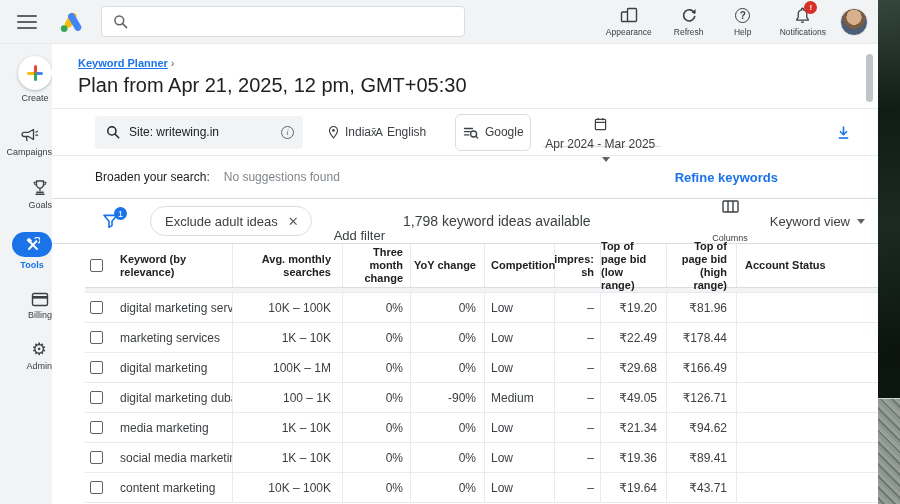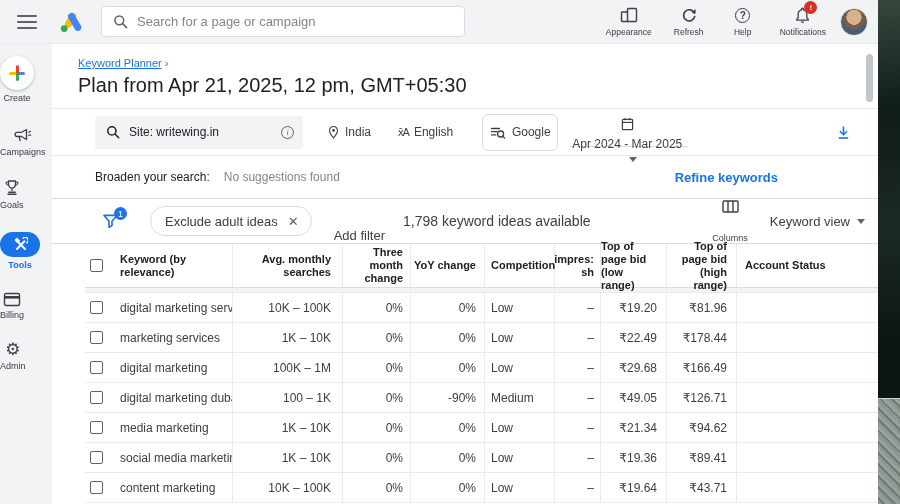--- a/index.html
+++ b/index.html
@@ -29,47 +29,47 @@
   .tb-action { display:flex; flex-direction:column; align-items:center; gap:3px; cursor:pointer; min-width:34px; }
   .tb-action .glyph { height:18px; display:flex; align-items:center; justify-content:center; }
   .tb-action .lbl { font-size:8.5px; color:#3c4043; white-space:nowrap; }
   .help-circle { width:15px; height:15px; border:1.5px solid #3c4043; border-radius:50%; font-size:10px; color:#3c4043; display:flex; align-items:center; justify-content:center; font-weight:bold; }
   .bell-wrap { position:relative; }
   .notif-badge { position:absolute; top:-5px; right:-7px; min-width:13px; height:13px; background:#d93025; color:#fff; border-radius:7px; font-size:8px; display:flex; align-items:center; justify-content:center; font-weight:bold; }
   .avatar { width:28px; height:28px; border-radius:50%; margin-right:10px; cursor:pointer;
     background:radial-gradient(circle at 50% 32%, #d9b08c 0 34%, #7a5c42 35% 52%, #4a5d76 53% 100%); border:1px solid #e0e0e0; }
 
   
-  .sidebar { position:absolute; left:0; top:44px; width:52px; height:460px; background:#f1f3f4; display:flex; flex-direction:column; align-items:flex-start; }
+  .sidebar { position:absolute; left:0; top:44px; width:52px; height:460px; background:#f1f3f4; display:flex; flex-direction:column; align-items:flex-end; }
   .side-item { display:flex; flex-direction:column; align-items:center; gap:3px; cursor:pointer; }
   .side-item .slbl { font-size:9px; color:#3c4043; }
   .create-circle { width:34px; height:34px; border-radius:50%; background:#fff; box-shadow:0 1px 3px rgba(60,64,67,.35); display:flex; align-items:center; justify-content:center; }
   .plus { position:relative; width:16px; height:16px; }
   .plus .ph { position:absolute; top:6.5px; left:0; width:16px; height:3.5px; border-radius:2px; background:linear-gradient(90deg,#fbbc04 0 46%,#4285f4 54% 100%); }
   .plus .pv { position:absolute; left:6.5px; top:0; width:3.5px; height:16px; border-radius:2px; background:linear-gradient(180deg,#ea4335 0 46%,#34a853 54% 100%); }
   .tools-pill { width:40px; height:25px; border-radius:13px; background:#1a73e8; display:flex; align-items:center; justify-content:center; }
   .side-item.active .slbl { color:#1a73e8; font-weight:bold; }
   .gear-glyph { font-size:17px; color:#3c4043; line-height:18px; font-family:"DejaVu Sans",sans-serif; }
 
   
   .main { position:absolute; left:52px; top:44px; width:826px; height:460px; background:#fff; }
 
   .head-block { padding:13px 0 11px 26px; border-bottom:1px solid #e8eaed; }
   .breadcrumb { font-size:11px; }
-  .breadcrumb a { color:#1a73e8; text-decoration:underline; cursor:pointer; }
+  .breadcrumb a { color:#1a73e8; text-decoration:underline; cursor:pointer;font-weight:bold; }
   .breadcrumb .chev { color:#5f6368; margin-left:3px; text-decoration:none; }
   .page-title { font-size:20px; color:#202124; margin-top:5px; font-weight:400; }
 
   .filter-row { height:47px; border-bottom:1px solid #e8eaed; display:flex; align-items:center; padding-left:43px; }
   .site-chip { width:208px; height:33px; background:#f1f3f4; border-radius:4px; display:flex; align-items:center; cursor:pointer; }
   .site-chip .txt { font-size:12px; color:#202124; flex:1; }
   .info-circle { width:13px; height:13px; border:1px solid #5f6368; border-radius:50%; font-size:8px; color:#5f6368; display:flex; align-items:center; justify-content:center; margin-right:9px; font-style:italic; font-family:"Liberation Serif",serif; }
   .f-item { display:flex; align-items:center; gap:5px; font-size:12px; color:#3c4043; cursor:pointer; }
   .f-india { margin-left:24px; }
-  .f-english { margin-left:27px; }
+  .f-english { }
   .translate-glyph { font-size:11px; color:#3c4043; letter-spacing:-1px; }
   .google-box { margin-left:29px; width:76px; height:37px; border:1px solid #dadce0; border-radius:6px; display:flex; align-items:center; justify-content:center; gap:6px; font-size:12px; color:#3c4043; cursor:pointer; }
   .date-ctl { margin-left:12px; height:30px; display:flex; align-items:center; gap:6px; font-size:12px; color:#3c4043; border-bottom:1px solid #dadce0; padding:0 6px 0 2px; cursor:pointer;flex-direction:column; }
   .caret { width:0; height:0; border-left:4px solid transparent; border-right:4px solid transparent; border-top:5px solid #5f6368; display:inline-block; }
   .date-ctl .caret { margin-left:12px; }
   .dl-icon { margin-right:27px; cursor:pointer; display:flex; }
 
   .broaden-row { height:43px; border-bottom:1px solid #dadce0; display:flex; align-items:center; padding-left:43px; }
   .broaden-label { font-size:12px; color:#202124; font-weight:bold; font-weight:500; }
   .broaden-value { font-size:12px; color:#80868b; margin-left:14px; }
@@ -138,21 +138,20 @@
         </svg>
       </div>
 
       <div class="search-box">
         <span class="sb-icon">
           <svg width="15" height="15" viewBox="0 0 15 15">
               <circle cx="6.3" cy="6.3" r="4.4" fill="none" stroke="#5f6368" stroke-width="1.5"></circle>
               <line x1="9.6" y1="9.6" x2="13.6" y2="13.6" stroke="#5f6368" stroke-width="1.5" stroke-linecap="round"></line>
             </svg>
         </span>
-        <input type="text" placeholder="Search for a page or campaign" style="">
       </div>
 
       <div class="tb-spacer"></div>
 
       <div class="tb-actions">
         <div class="tb-action">
           <span class="glyph">
             <svg width="18" height="16" viewBox="0 0 18 16">
                 <rect x="1.5" y="5" width="8" height="9.5" rx="1" fill="#f1f3f4" stroke="#3c4043" stroke-width="1.4"></rect>
                 <rect x="7.5" y="1.5" width="9" height="13" rx="1" fill="#f1f3f4" stroke="#3c4043" stroke-width="1.4"></rect>

